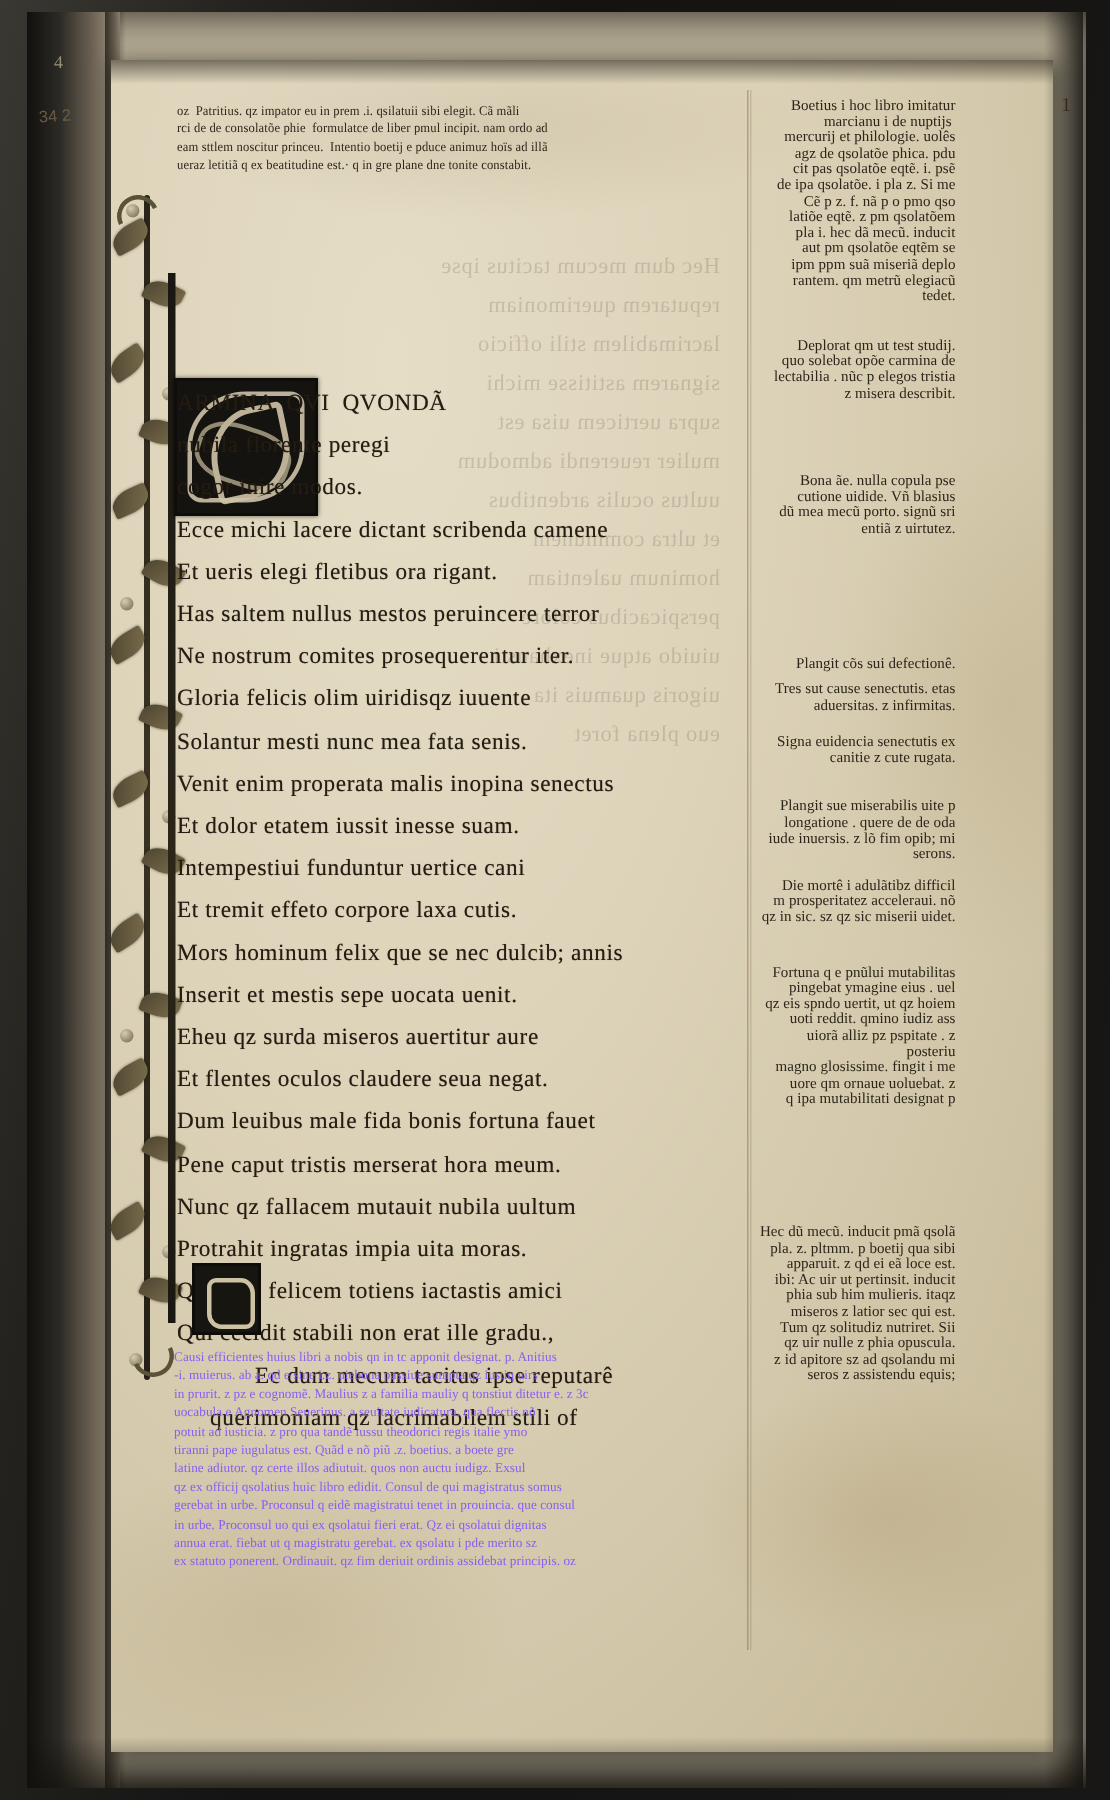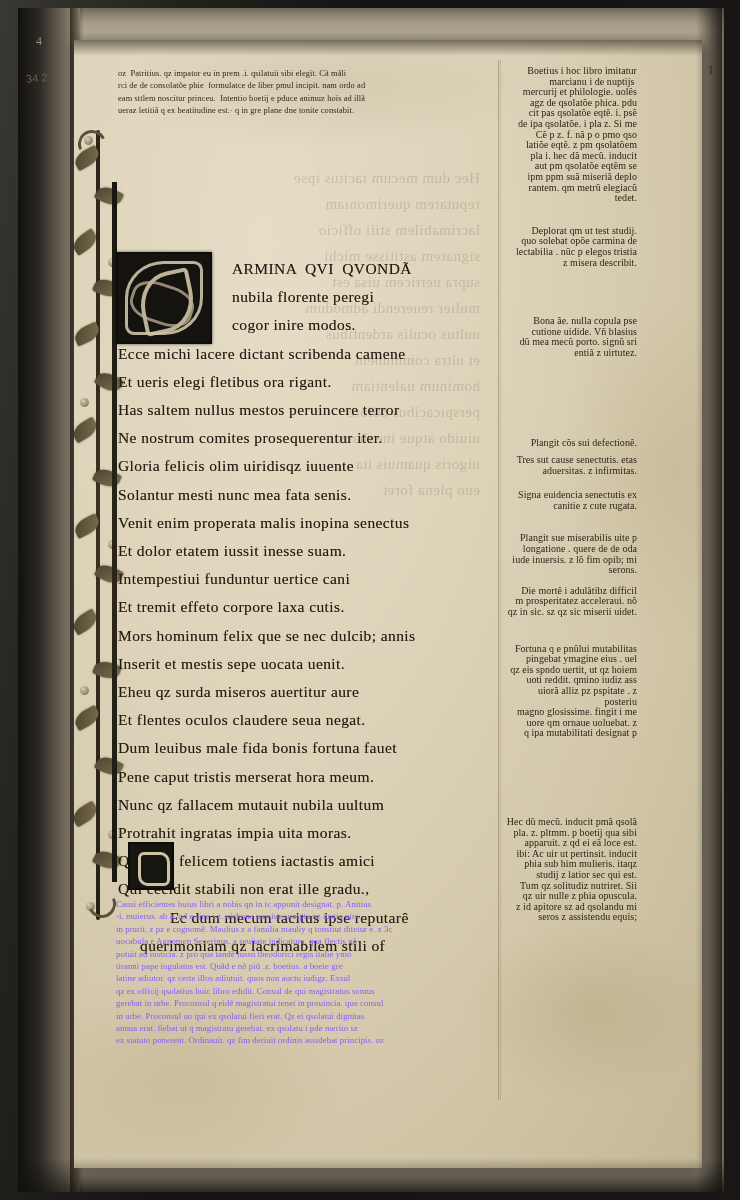--- a/index.html
+++ b/index.html
@@ -173,21 +173,21 @@
   }
   .verse-line {
     font-family: "Liberation Serif", serif;
     font-size: 15.5px;
     line-height: 28.2px;
     letter-spacing: .4px;
     color: #241c12;
     white-space: pre;
     text-shadow: 0 0 .5px rgba(40,30,15,.5);
   }
-  .verse-line.ind { margin-left: 114px; }
+  .verse-line.ind { }
 
   
   .initial-C {
     position: absolute;
     left: 116px;
     top: 252px;
     width: 92px;
     height: 88px;
     background: #151310;
     border: 2px solid #0e0d0b;
@@ -523,21 +523,21 @@
       <span class="ln">uore qm ornaue uoluebat. z</span>
       <span class="ln">q ipa mutabilitati designat p</span>
     </div>
 
     <div class="gloss" style="margin-top:78px;">
       <span class="ln">Hec dũ mecũ. inducit pmã qsolã</span>
       <span class="ln">pla. z. pltmm. p boetij qua sibi</span>
       <span class="ln">apparuit. z qd ei eã loce est.</span>
       <span class="ln">ibi: Ac uir ut pertinsit. inducit</span>
       <span class="ln">phia sub him mulieris. itaqz</span>
-      <span class="ln">studij z latior sec qui est.</span>
+      <span class="ln">miseros z latior sec qui est.</span>
       <span class="ln">Tum qz solitudiz nutriret. Sii</span>
       <span class="ln">qz uir nulle z phia opuscula.</span>
       <span class="ln">z id apitore sz ad qsolandu mi</span>
       <span class="ln">seros z assistendu equis;</span>
     </div>
 
   </div>
 
   <div class="commentary">
     <span class="ln">Causi efficientes huius libri a nobis qn in tc apponit designat. p. Anitius</span>

